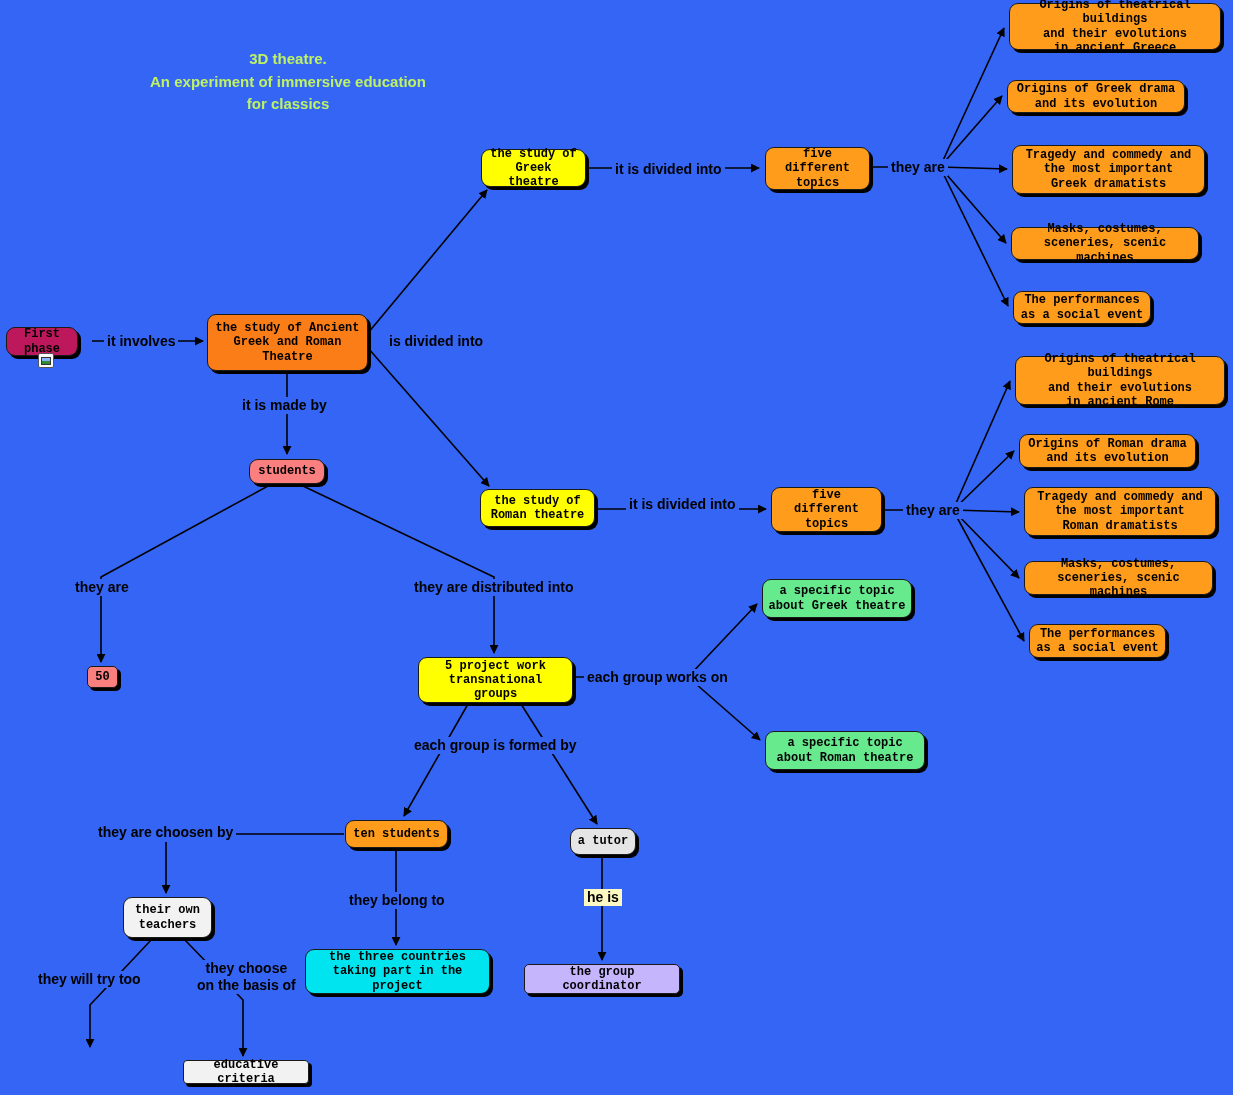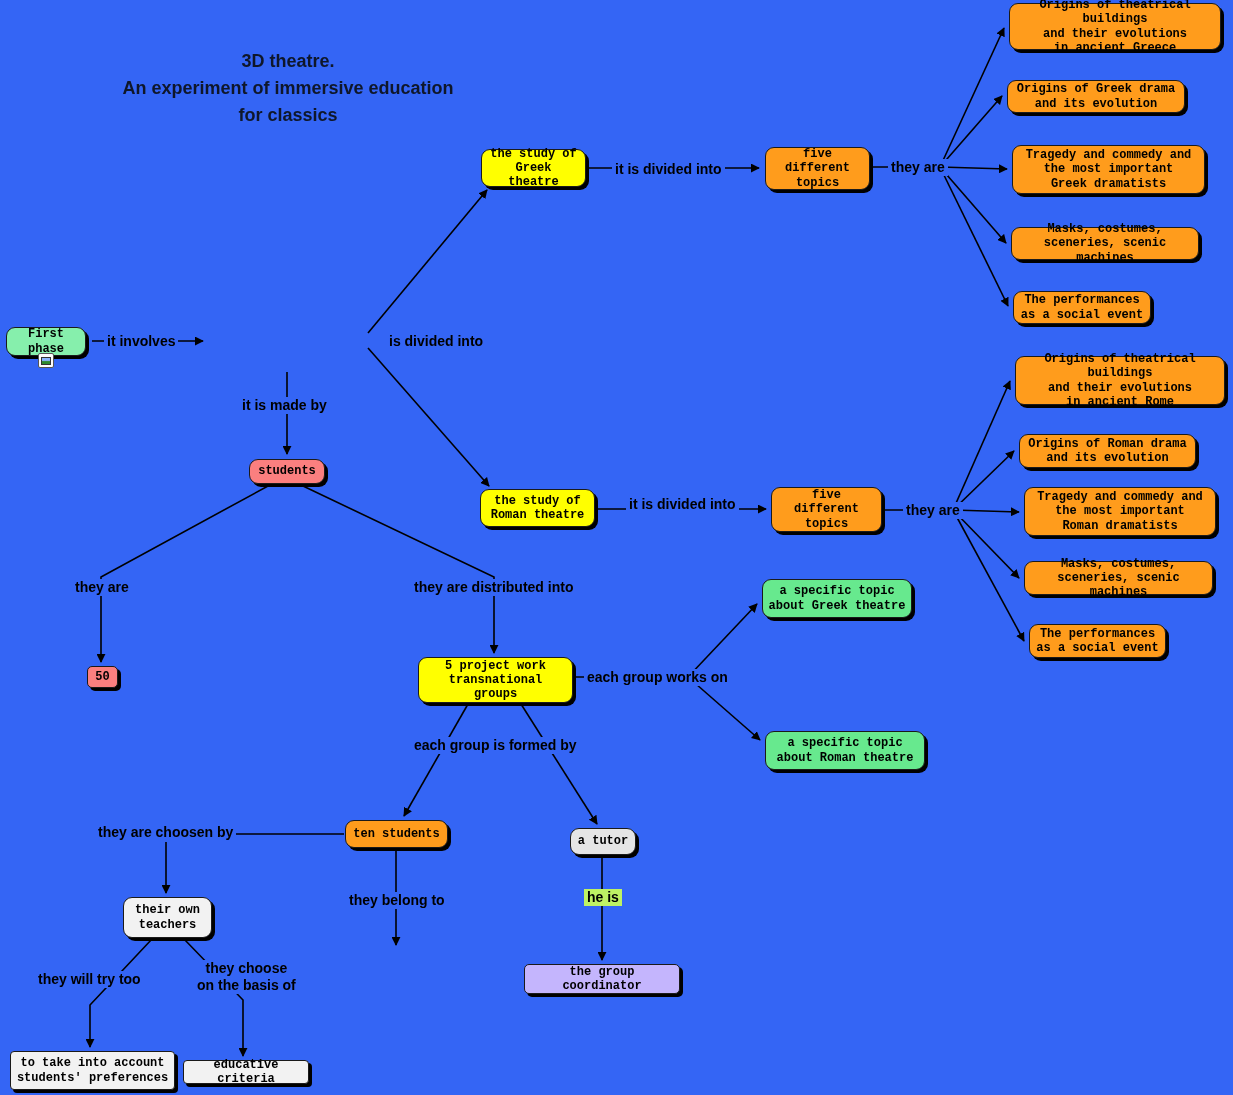--- a/index.html
+++ b/index.html
@@ -19,21 +19,21 @@
   .r4{border-radius:4px;}
   .r5{border-radius:5px;}
   .elabel{
     position:absolute;z-index:2;
     font-size:14px;font-weight:bold;color:#000;
     white-space:pre-line;text-align:center;line-height:1.2;
     padding:0 3px;
   }
   #title{
     position:absolute;left:68px;top:48px;width:440px;z-index:2;
-    color:#0f172a;font-size:18px;font-weight:bold;
+    color:#bef264;font-size:15px;font-weight:bold;
     text-align:center;white-space:pre-line;line-height:1.5;
   }
   .res-icon{
     position:absolute;left:38px;top:353px;width:14px;height:13px;z-index:3;
     background:#fdfdfd;border:1px solid #555;border-radius:2px;
     display:flex;align-items:center;justify-content:center;
   }
   .res-icon::after{
     content:"";display:block;width:8px;height:6px;
     background:linear-gradient(#8ab4ff 40%,#2d8a2d 60%);
@@ -83,23 +83,26 @@
       <line x1="602" y1="856" x2="602" y2="960" marker-end="url(#arw)"></line>
       <polyline points="152,939 90,1005 90,1047" marker-end="url(#arw)"></polyline>
       <polyline points="184,939 243,1000 243,1056" marker-end="url(#arw)"></polyline>
     </g>
   </svg>
 
   <div id="title">3D theatre.
 An experiment of immersive education
 for classics</div>
 
-  <div class="node" style="left: 6px; top: 327px; width: 80px; height: 29px; background-color: #86efac;">First phase</div>
+  <div class="node" style="left: 6px; top: 327px; width: 72px; height: 29px; background-color: #be185d;">First phase</div>
   <div class="res-icon"></div>
 
+  <div class="node" style="left: 207px; top: 314px; width: 161px; height: 57px; background-color: rgb(251, 125, 23);">the study of Ancient
+Greek and Roman
+Theatre</div>
 
   <div class="node" style="left: 481px; top: 149px; width: 105px; height: 38px; background-color: rgb(255, 255, 0);">the study of
 Greek theatre</div>
   <div class="node" style="left: 765px; top: 147px; width: 105px; height: 43px; background-color: rgb(255, 156, 28);">five different
 topics</div>
 
   <div class="node" style="left: 1009px; top: 3px; width: 212px; height: 47px; background-color: rgb(255, 156, 28);">Origins of theatrical buildings
 and their evolutions
 in ancient Greece</div>
   <div class="node" style="left: 1007px; top: 80px; width: 178px; height: 33px; background-color: rgb(255, 156, 28);">Origins of Greek drama
@@ -140,37 +143,37 @@
 about Greek theatre</div>
   <div class="node" style="left: 765px; top: 731px; width: 160px; height: 39px; background-color: rgb(103, 233, 142);">a specific topic
 about Roman theatre</div>
 
   <div class="node" style="left: 345px; top: 820px; width: 103px; height: 28px; background-color: rgb(255, 156, 28);">ten students</div>
   <div class="node" style="left: 570px; top: 828px; width: 66px; height: 27px; background-color: #e5e5e5;">a tutor</div>
 
   <div class="node" style="left: 123px; top: 897px; width: 89px; height: 41px; background-color: rgb(242, 242, 242);">their own
 teachers</div>
 
+  <div class="node" style="left: 305px; top: 949px; width: 185px; height: 45px; background-color: rgb(0, 228, 239);">the three countries
+taking part in the project</div>
   <div class="node r5" style="left: 524px; top: 964px; width: 156px; height: 30px; background-color: #c4b5fd;">the group coordinator</div>
 
-  <div class="node r4" style="left: 10px; top: 1051px; width: 165px; height: 39px; background-color: rgb(242, 242, 242);">to take into account
-students' preferences</div>
   <div class="node r4" style="left: 183px; top: 1060px; width: 126px; height: 24px; background-color: rgb(242, 242, 242);">educative criteria</div>
 
   <div class="elabel" style="left: 104px; top: 333px; background-color: rgb(52, 101, 245);">it involves</div>
   <div class="elabel" style="left: 386px; top: 333px; background-color: rgb(52, 101, 245);">is divided into</div>
   <div class="elabel" style="left: 612px; top: 161px; background-color: rgb(52, 101, 245);">it is divided into</div>
   <div class="elabel" style="left: 888px; top: 159px; background-color: rgb(52, 101, 245);">they are</div>
   <div class="elabel" style="left: 626px; top: 496px; background-color: rgb(52, 101, 245);">it is divided into</div>
   <div class="elabel" style="left: 903px; top: 502px; background-color: rgb(52, 101, 245);">they are</div>
   <div class="elabel" style="left: 239px; top: 397px; background-color: rgb(52, 101, 245);">it is made by</div>
   <div class="elabel" style="left: 72px; top: 579px; background-color: rgb(52, 101, 245);">they are</div>
   <div class="elabel" style="left: 411px; top: 579px; background-color: rgb(52, 101, 245);">they are distributed into</div>
   <div class="elabel" style="left: 584px; top: 669px; background-color: rgb(52, 101, 245);">each group works on</div>
   <div class="elabel" style="left: 411px; top: 737px; background-color: rgb(52, 101, 245);">each group is formed by</div>
   <div class="elabel" style="left: 95px; top: 824px; background-color: rgb(52, 101, 245);">they are choosen by</div>
   <div class="elabel" style="left: 346px; top: 892px; background-color: rgb(52, 101, 245);">they belong to</div>
-  <div class="elabel" style="left: 584px; top: 889px; background-color: #bef264;">he is</div>
+  <div class="elabel" style="left: 584px; top: 889px; background-color: #fef9c3;">he is</div>
   <div class="elabel" style="left: 35px; top: 971px; background-color: rgb(52, 101, 245);">they will try too</div>
   <div class="elabel" style="left: 194px; top: 960px; background-color: rgb(52, 101, 245);">they choose
 on the basis of</div>
 
 </div>
 
 </body></html>

